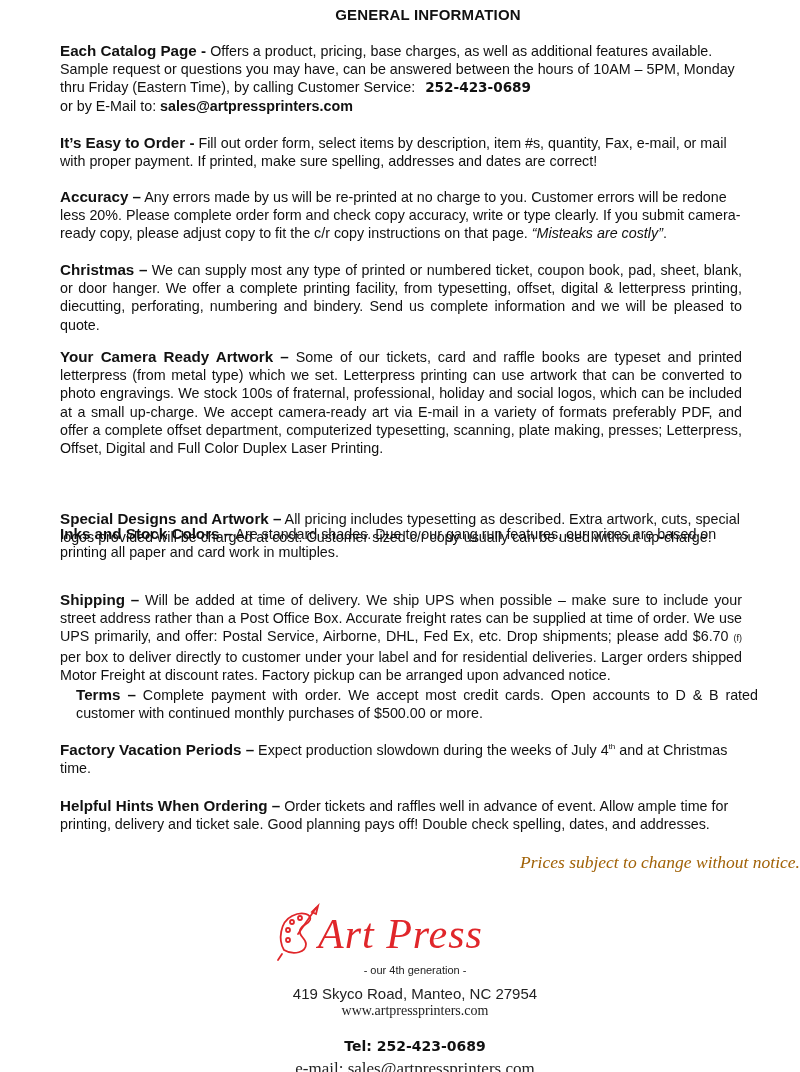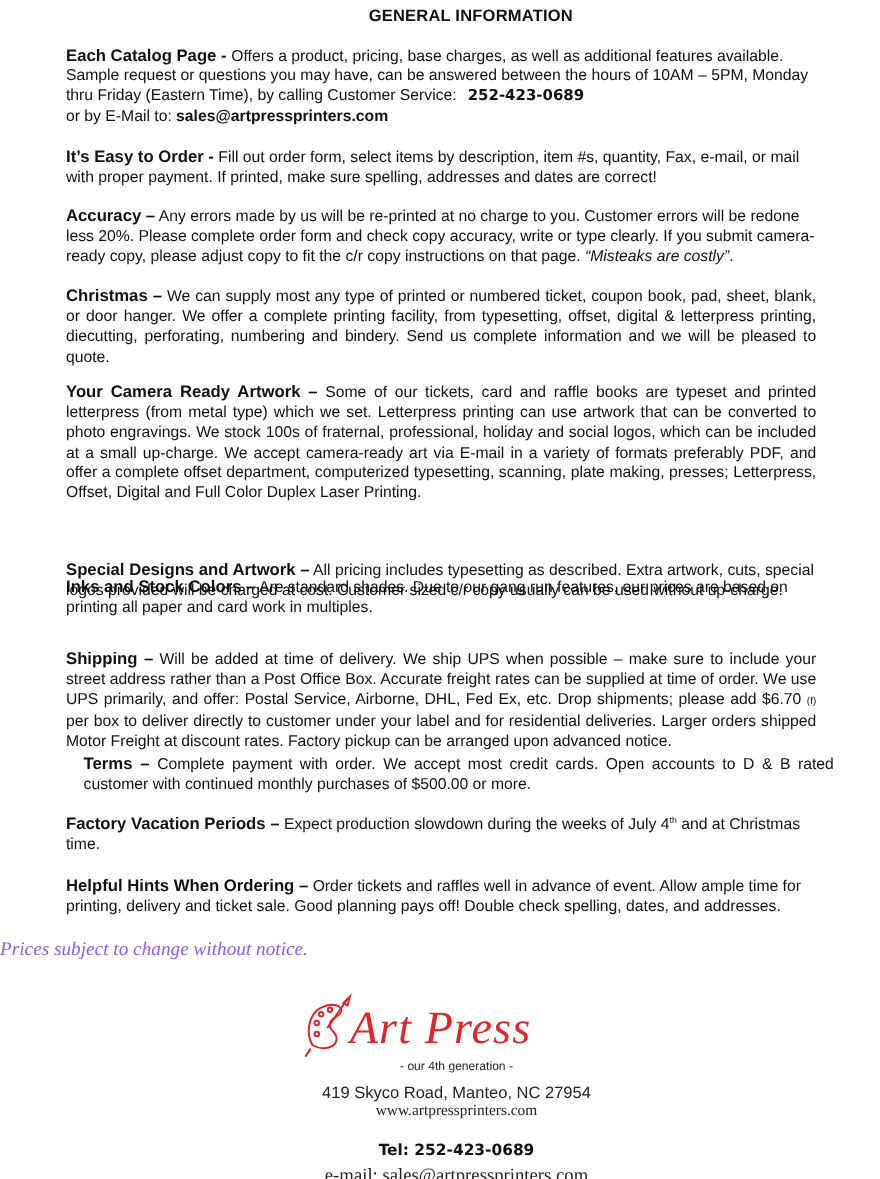--- a/index.html
+++ b/index.html
@@ -6,21 +6,21 @@
   body { width:800px; height:1072px; position:relative; overflow:hidden; color:#111; font-family:"Liberation Sans", sans-serif; }
   .title { position:absolute; top:6px; left:0; width:800px; text-align:center; font-weight:bold; font-size:15px; letter-spacing:0.2px;padding-left:28px; }
   .sec { position:absolute; left:60px; width:682px; font-size:14.3px; line-height:18.2px; text-align:left; }
   .sec.just { text-align:justify; text-align-last:left; }
   .sec .h { font-weight:bold; font-size:15.2px; }
   .sec .b { font-weight:bold; }
   .sec .phone { font-weight:bold; font-family:"DejaVu Sans", sans-serif; font-size:13.6px; margin-left:10px; }
   .sec .i { font-style:italic; }
   .sec sup { font-size:8px; line-height:0; }
   .sec .small { font-size:9px; }
-  .notice { position:absolute; top:852px; left:0; width:800px; text-align:left; font-family:"Liberation Serif", serif; font-style:italic; font-size:17.5px; color:#8b5cf6; }
+  .notice { position:absolute; top:852px; left:0; width:800px; text-align:right; font-family:"Liberation Serif", serif; font-style:italic; font-size:17.5px; color:#a16207; }
   .logo { position:absolute; top:900px; left:276px; width:210px; height:62px; }
   .footer { position:absolute; left:0; width:800px; text-align:center; color:#222;padding-left:15px; }
   .gen { top:964px; font-size:11px; }
   .addr { top:985px; font-size:15px; }
   .web { top:1003px; font-family:"Liberation Serif", serif; font-size:14px; }
   .mail { top:1059px; font-family:"Liberation Serif", serif; font-size:17px; }
   .tel { top:1038px; font-family:"DejaVu Sans", sans-serif; font-weight:bold; font-size:14px; color:#111; }
 </style>
 </head>
 <body>

